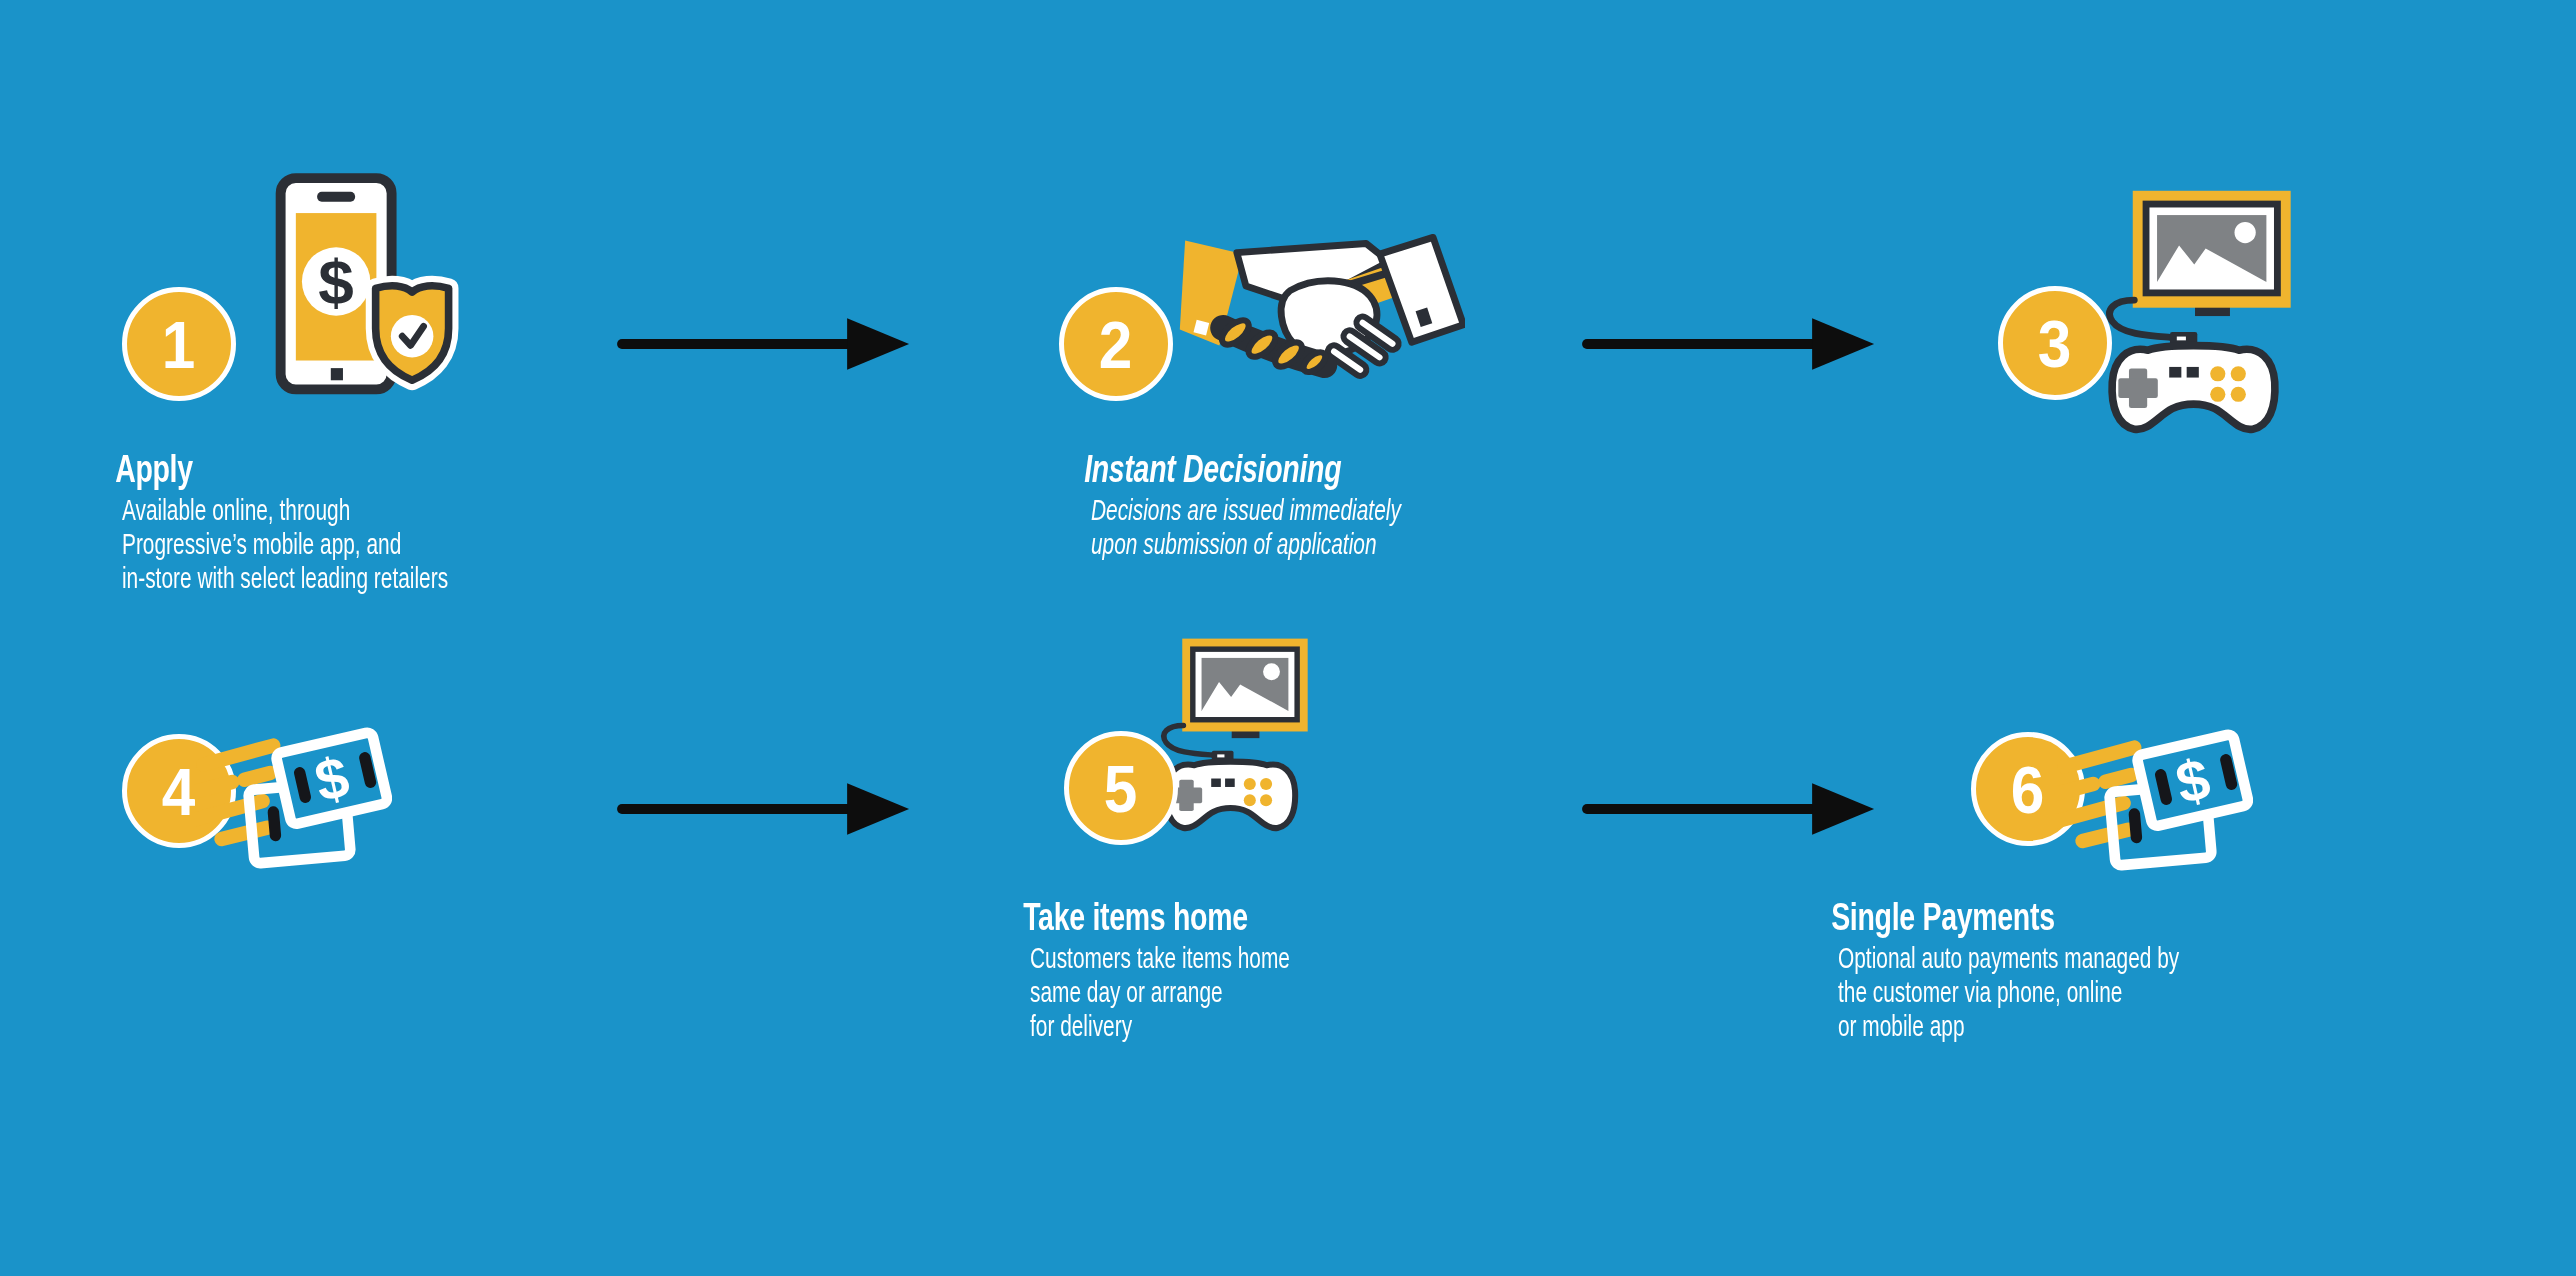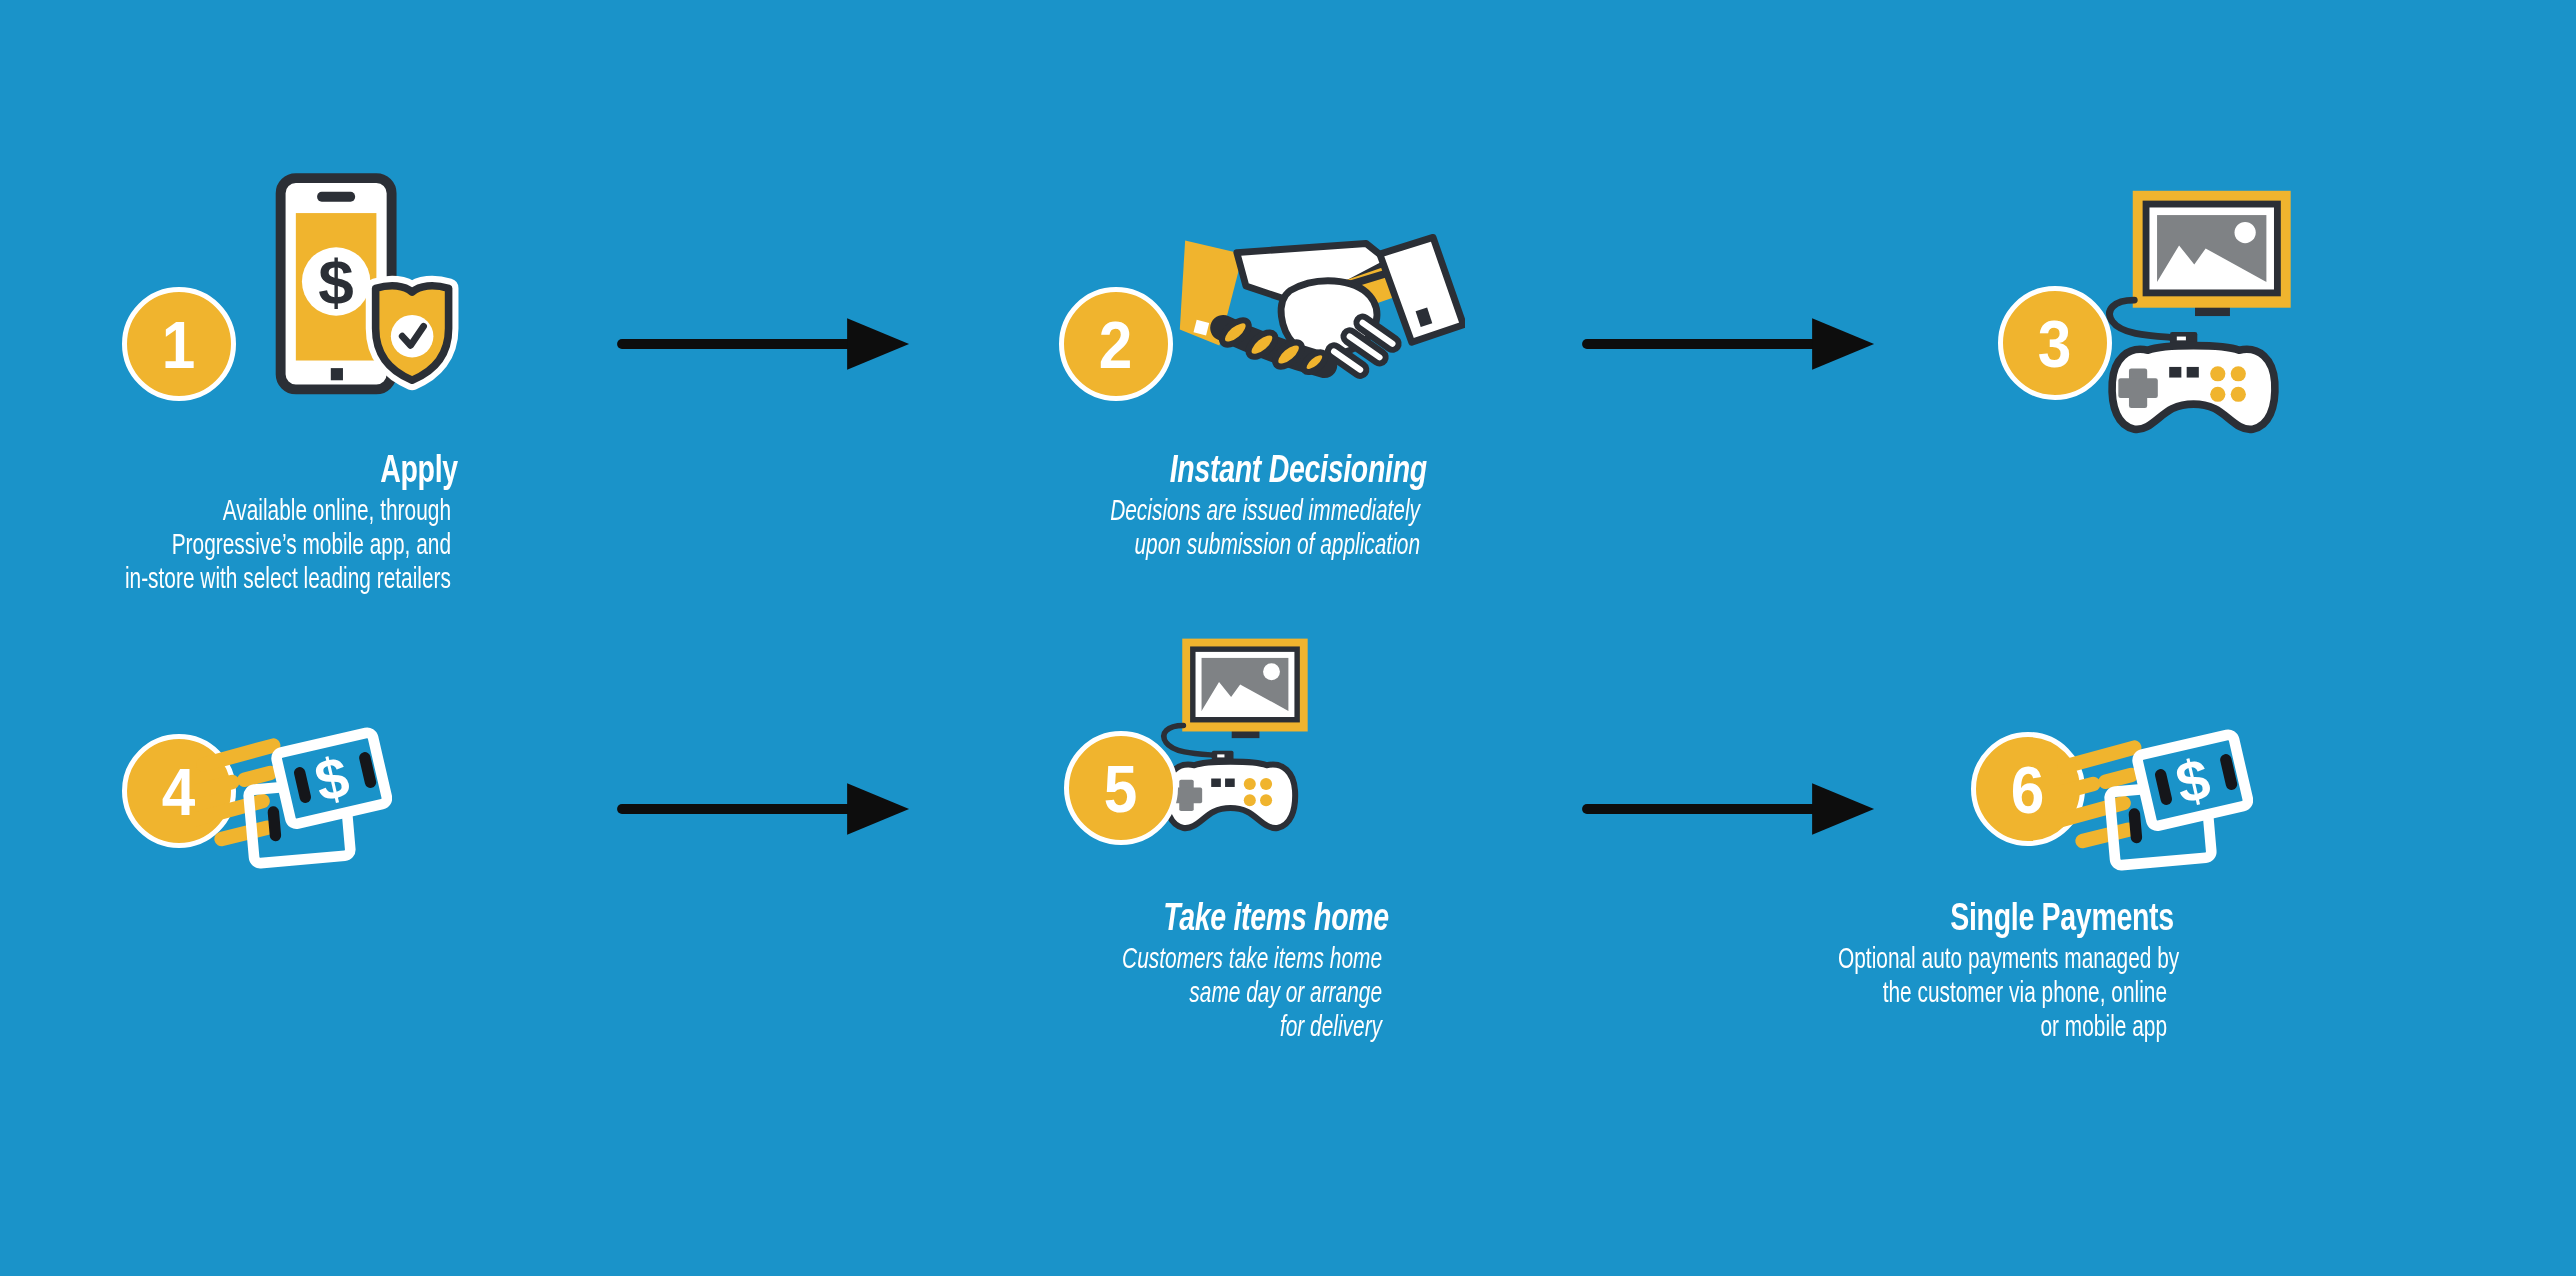--- a/index.html
+++ b/index.html
@@ -3,39 +3,39 @@
 <meta charset="utf-8">
 <style>
   html,body{margin:0;padding:0;background:#1a93c9;}
   .stage{position:relative;width:2576px;height:1277px;background:#1a93c9;overflow:hidden;
          font-family:"Liberation Sans",sans-serif;}
   .badge{position:absolute;width:114px;height:114px;border-radius:50%;
          background:#f0b42e;border:5.3px solid #ffffff;box-sizing:border-box;
          display:flex;align-items:center;justify-content:center;}
   .badge span{color:#ffffff;font-size:67px;font-weight:bold;transform:scaleX(.9);line-height:1;}
   .icon{position:absolute;}
-  .txt{position:absolute;width:457px;text-align:right;color:#ffffff;}
+  .txt{position:absolute;width:457px;text-align:left;color:#ffffff;}
   .txt .title{font-size:38px;font-weight:bold;line-height:44px;letter-spacing:-0.4px;
               transform:scaleX(.75);transform-origin:50% 50%;white-space:nowrap;}
   .txt .desc{margin-top:1.5px;transform:scaleX(.72);transform-origin:50% 0;}
   .txt .desc div{font-size:29px;line-height:34px;white-space:nowrap;}
   .arrow{position:absolute;width:304px;height:68px;}
   
   .b1{left:122px;top:287px;} .b2{left:1059px;top:287px;} .b3{left:1998px;top:286px;}
   .b4{left:122px;top:734px;} .b5{left:1064px;top:731px;} .b6{left:1971px;top:732px;}
   
   .i1{left:270px;top:169px;width:190px;height:228px;}
   .i2{left:1176px;top:231px;width:289px;height:174px;}
   .i3{left:2091px;top:186px;width:205px;height:251px;}
   .i4{left:194px;top:719px;width:198px;height:152px;}
   .i5{left:1149px;top:635px;width:163px;height:199px;}
   .i6{left:2055px;top:721px;width:198px;height:152px;}
   
   .t1{left:58px;top:447px;} .t2{left:1027px;top:447px;font-style:italic;} .t3{left:1896px;top:447px;}
-  .t4{left:44px;top:895px;} .t5{left:989px;top:895px;font-style:italic;} .t6{left:1774px;top:895px;}
+  .t4{left:44px;top:895px;} .t5{left:966px;top:895px;} .t6{left:1774px;top:895px;}
   
   .a1{left:609px;top:310px;} .a2{left:1574px;top:310px;}
   .a3{left:609px;top:775px;} .a4{left:1574px;top:775px;}
 </style>
 </head>
 <body>
 
 <div class="stage">
 
   <svg width="0" height="0" style="position:absolute" aria-hidden="true">

